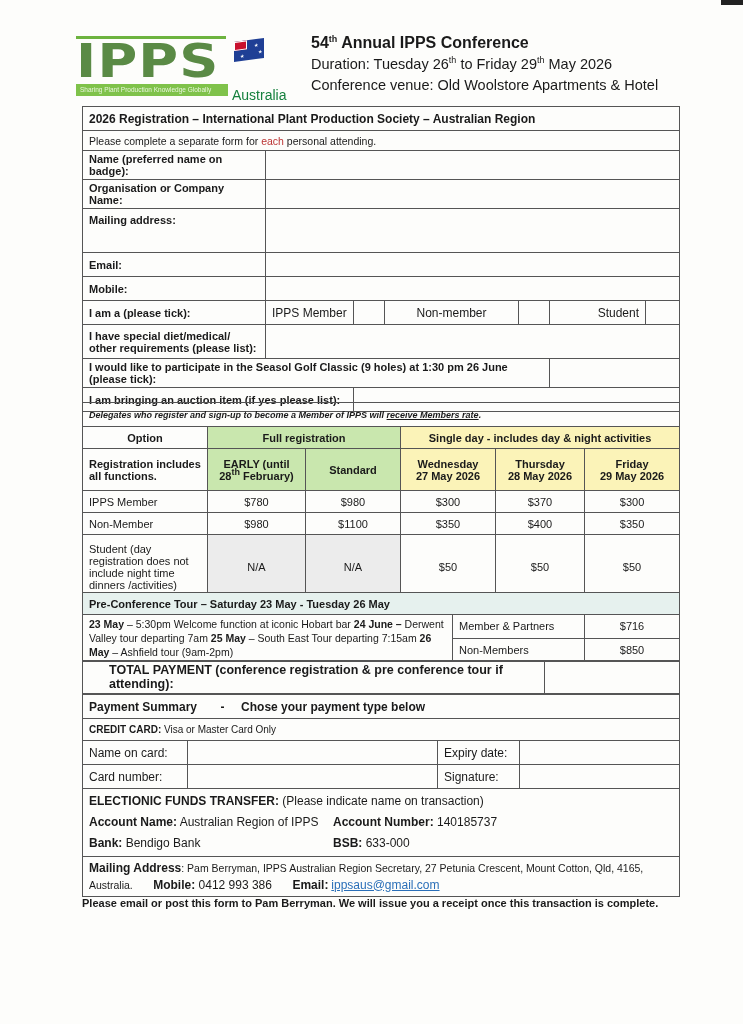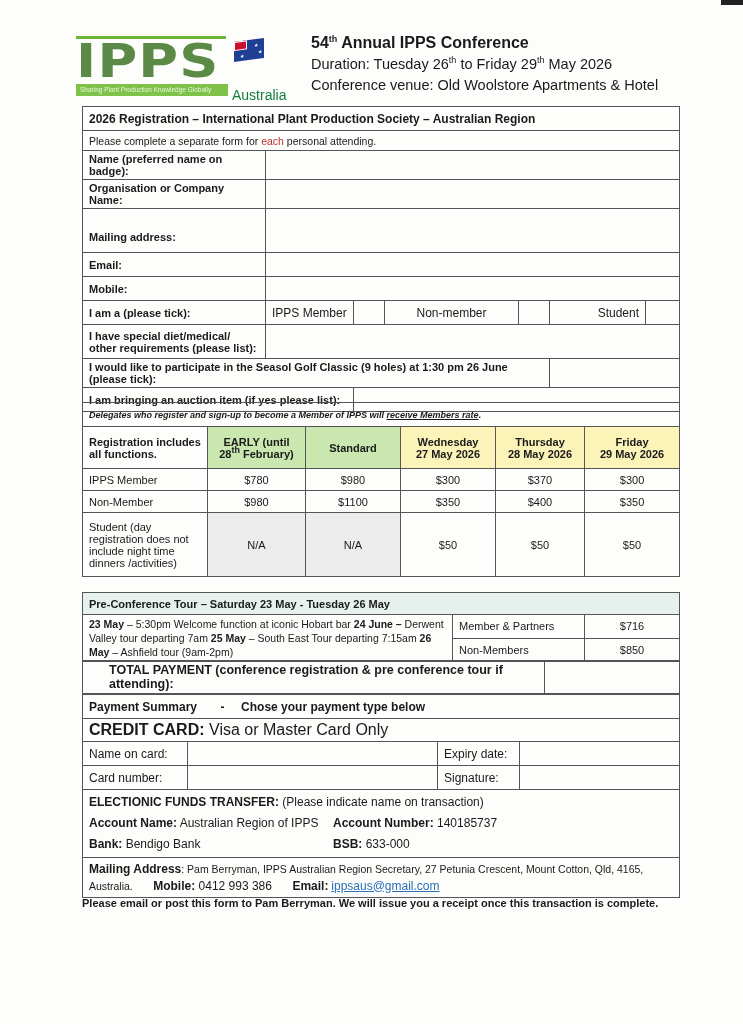--- a/index.html
+++ b/index.html
@@ -77,21 +77,21 @@
       </tr>
   <tr style="height:24px">
         <td class="b">Name (preferred name on badge):</td>
         <td colspan="6"></td>
       </tr>
   <tr style="height:24px">
         <td class="b">Organisation or Company Name:</td>
         <td colspan="6"></td>
       </tr>
   <tr style="height:44px">
-        <td class="b" style="vertical-align:top;padding-top:22px">Mailing address:</td>
+        <td class="b" style="vertical-align:top;padding-top:5px">Mailing address:</td>
         <td colspan="6"></td>
       </tr>
   <tr style="height:24px">
         <td class="b">Email:</td>
         <td colspan="6"></td>
       </tr>
   <tr style="height:24px">
         <td class="b">Mobile:</td>
         <td colspan="6"></td>
       </tr>
@@ -125,20 +125,25 @@
       <col style="width:98px">
       <col style="width:95px">
       <col style="width:95px">
       <col style="width:89px">
       <col style="width:95px">
     </colgroup>
   <tbody>
       <tr style="height:24px">
         <td colspan="6" class="b" style="font-style:italic;font-size:9px"><span>Delegates who register and sign-up to become a Member of IPPS will </span><u>receive Members rate</u><span>.</span></td>
       </tr>
+  <tr style="height:22px">
+    <td class="b c">Option</td>
+    <td colspan="2" class="b c green">Full registration</td>
+    <td colspan="3" class="b c yellow">Single day - includes day &amp; night activities</td>
+  </tr>
   <tr style="height:42px">
     <td class="b">Registration includes all functions.</td>
     <td class="b c green"><span>EARLY (until 28</span><sup>th</sup><span> February)</span></td>
     <td class="b c green">Standard</td>
     <td class="b c yellow"><span>Wednesday</span><br><span>27 May 2026</span></td>
     <td class="b c yellow"><span>Thursday</span><br><span>28 May 2026</span></td>
     <td class="b c yellow"><span>Friday</span><br><span>29 May 2026</span></td>
   </tr>
   <tr style="height:22px">
     <td>IPPS Member</td>
@@ -207,21 +212,21 @@
       <col style="width:105px">
       <col style="width:250px">
       <col style="width:82px">
       <col style="width:160px">
     </colgroup>
   <tbody>
       <tr style="height:24px">
         <td colspan="4" class="b" style="font-size:12px"><span>Payment Summary</span>&nbsp;&nbsp;&nbsp;&nbsp;&nbsp;&nbsp;&nbsp;<span>-</span>&nbsp;&nbsp;&nbsp;&nbsp;&nbsp;<span>Chose your payment type below</span></td>
       </tr>
   <tr style="height:22px">
-        <td colspan="4" style="font-size:16px"><b>CREDIT CARD:</b><span> Visa or Master Card Only</span></td>
+        <td colspan="4" style="font-size:10px"><b>CREDIT CARD:</b><span> Visa or Master Card Only</span></td>
       </tr>
   <tr style="height:24px">
     <td style="font-size:12px">Name on card:</td>
     <td></td>
     <td style="font-size:12px">Expiry date:</td>
     <td></td>
   </tr>
   <tr style="height:24px">
     <td style="font-size:12px">Card number:</td>
     <td></td>

